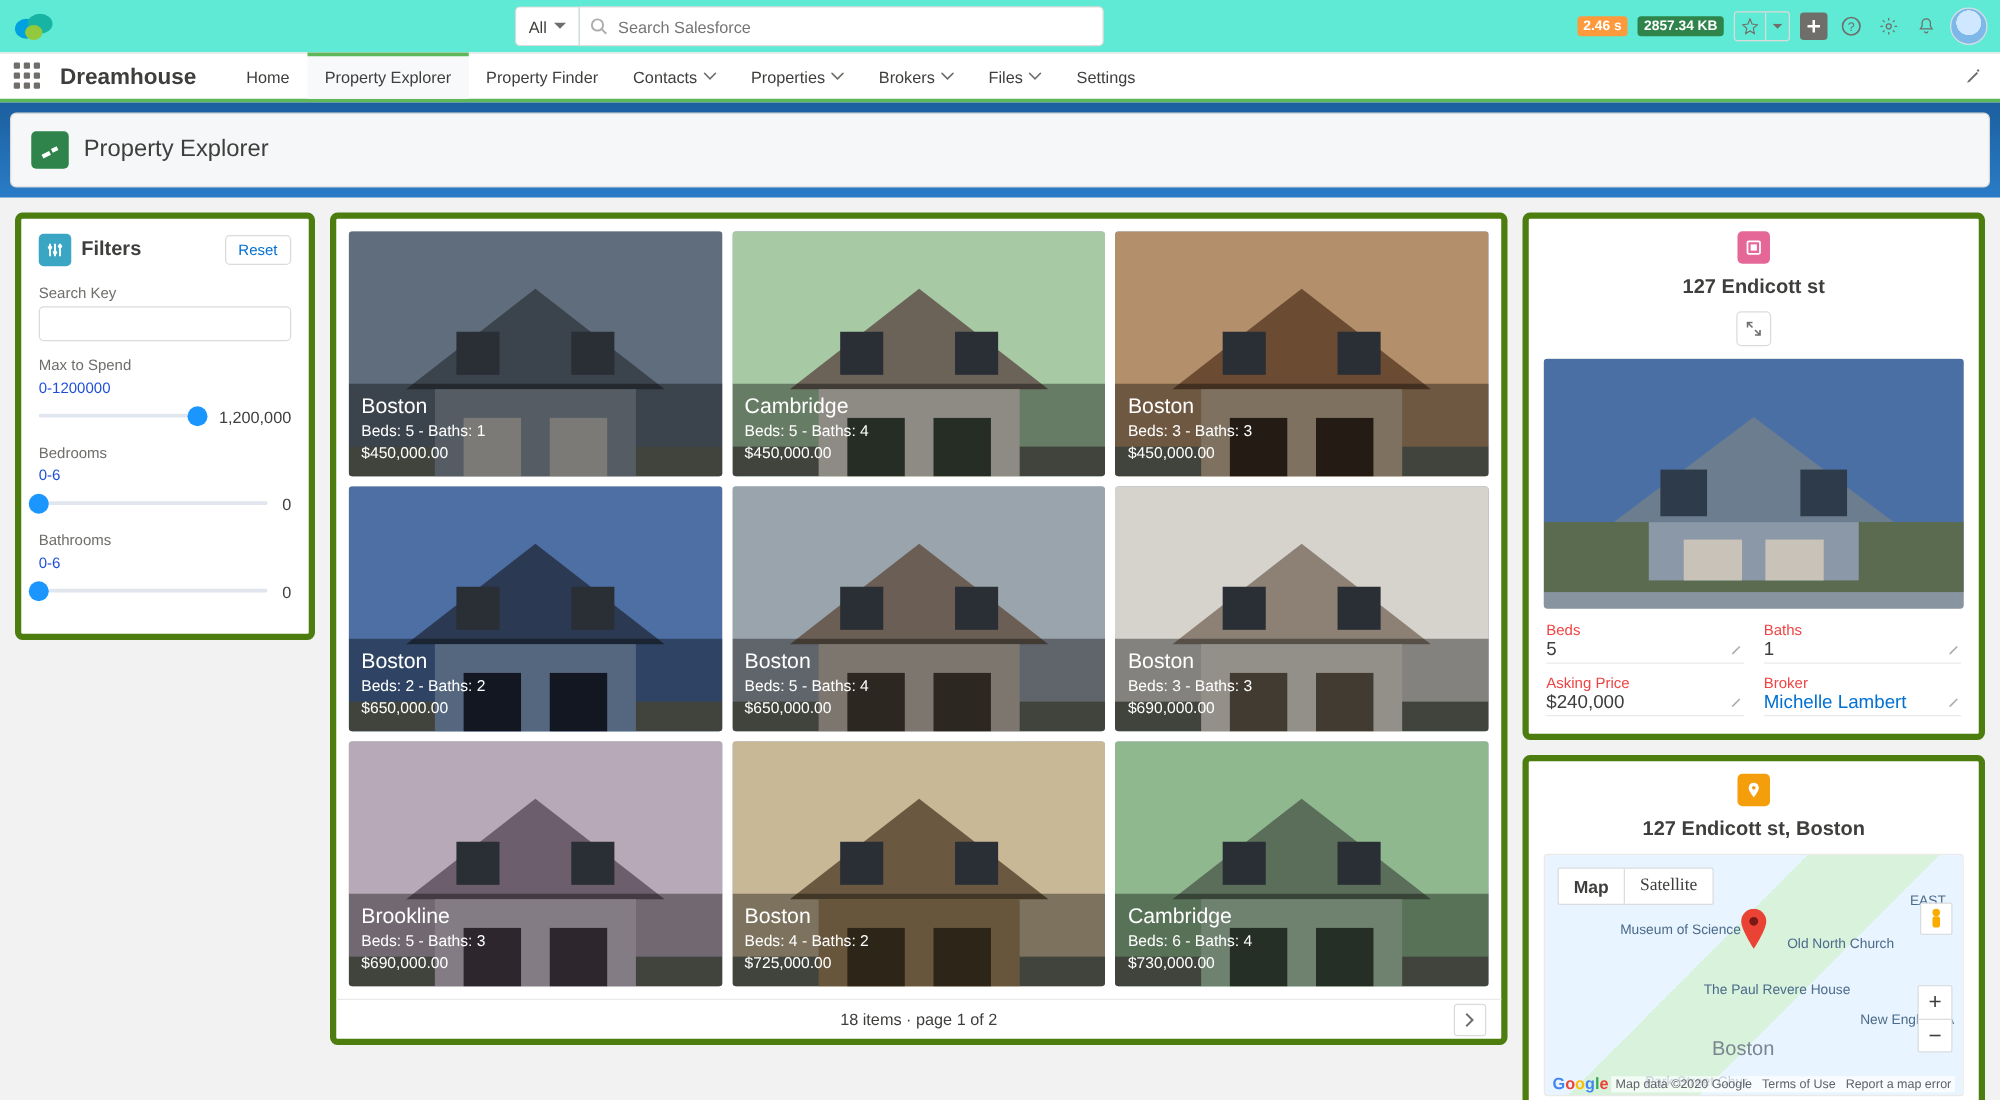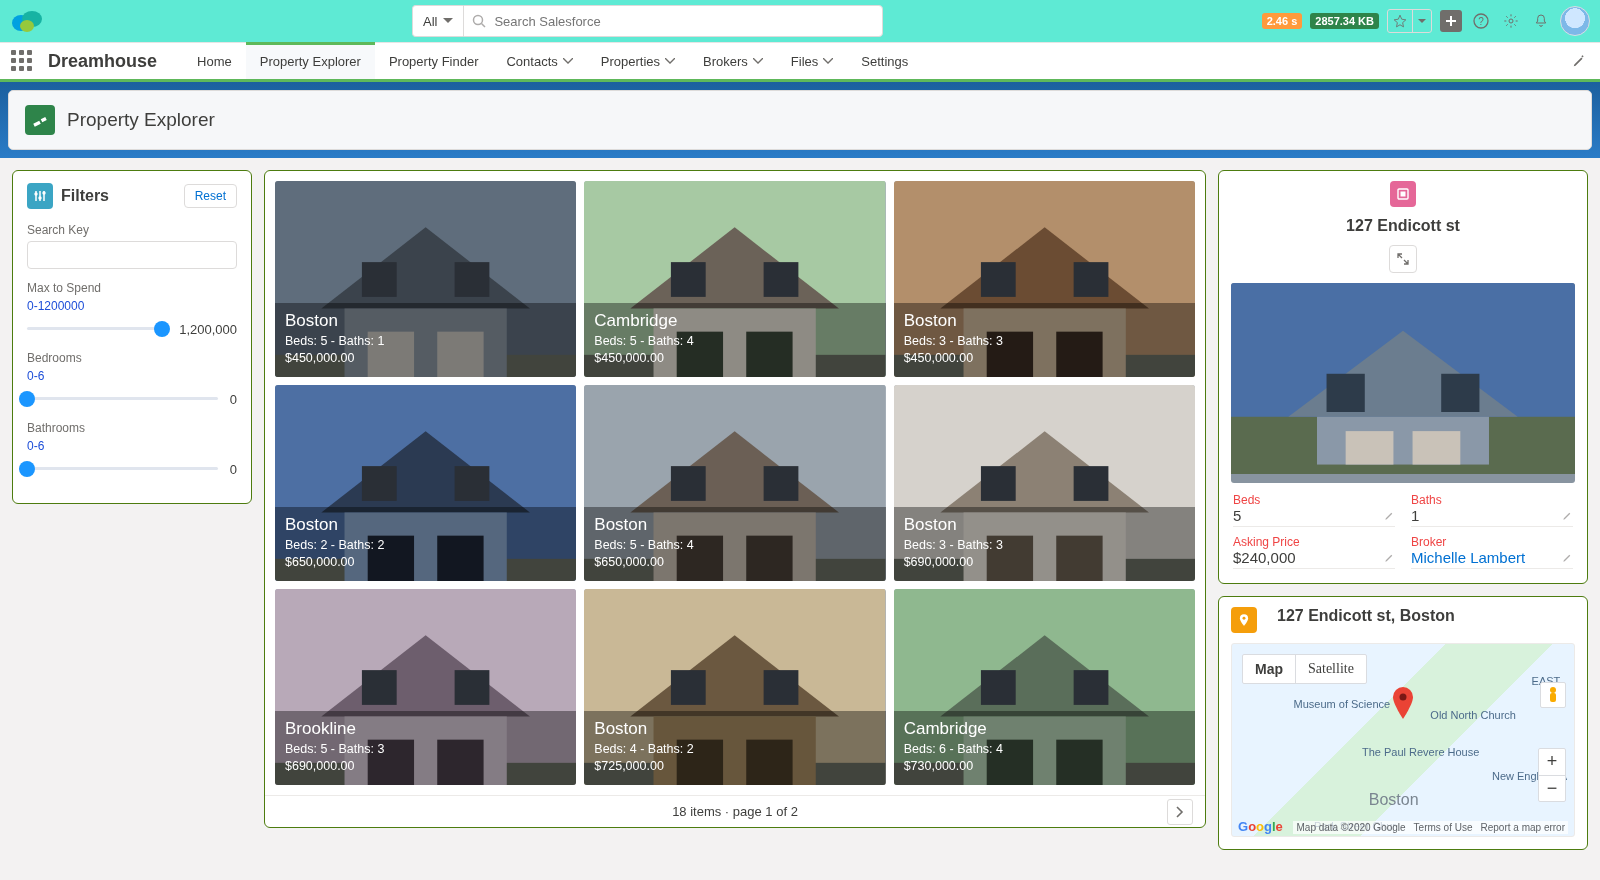--- a/index.html
+++ b/index.html
@@ -34,21 +34,21 @@
   .nav-chevron { color:#706e6b; }
   .nav-spacer { flex:1; }
   .pencil { margin-right:4px; color:#706e6b; cursor:pointer; }
   
   .band { background: linear-gradient(180deg, #1b5f9e 0%, #2a7cc7 100%); padding:8px; }
   .page-header { background:#f6f7f9; border:1px solid #dddbda; border-radius:5px; padding:14px 16px; display:flex; align-items:center; gap:12px; }
   .ph-icon { width:30px; height:30px; border-radius:4px; background:#2e844a; display:flex; align-items:center; justify-content:center; color:#fff; }
   .ph-title { font-size:19px; font-weight:500; color:#3e3e3c; }
   
   .body { display:flex; gap:12px; padding:12px; align-items:flex-start; }
-  .card { background:#fff; border:1px solid #4d7c0f; border-radius:6px; }
+  .card { background:#fff; border:5px solid #4d7c0f; border-radius:6px; }
   .left-col { width:240px; flex:none; }
   .center-col { flex:1; min-width:0;}
   .right-col { width:370px; flex:none; display:flex; flex-direction:column; gap:12px; }
   
   .filters { padding:12px 14px; }
   .filters-head { display:flex; align-items:center; gap:8px; margin-bottom:14px; }
   .filters-head h3 { font-size:16px; font-weight:600; flex:1;}
   .sq-icon { width:26px; height:26px; border-radius:4px; background:#3ba5c4; color:#fff; display:flex; align-items:center; justify-content:center; }
   .reset-btn { border:1px solid #dddbda; background:#fff; padding:4px 10px; border-radius:4px; font-size:12px; cursor:pointer; color:#0070d2; }
   .fld-label { font-size:12px; color:#706e6b; margin-bottom:4px; display:block; }
@@ -77,21 +77,21 @@
   .sq-pink { background:#e56798; }
   .sq-orange { background:#f59e0b; }
   .detail-img { margin:0 12px 10px; height:200px; border-radius:3px; overflow:hidden; background:#8894a0; position:relative;}
   .detail-grid { display:grid; grid-template-columns:1fr 1fr; gap:8px 16px; padding:0 14px 14px; }
   .dfld-label { font-size:12px; color:#ef4444; }
   .dfld-val { font-size:15px; border-bottom:1px solid #eceae8; padding-bottom:2px; display:flex; align-items:center; gap:6px;}
   .dfld-edit { margin-left:auto; color:#aeacab; cursor:pointer; }
   .link { color:#0070d2; cursor:pointer; }
   .expand-btn { width:28px; height:28px; border:1px solid #dddbda; border-radius:4px; display:flex; align-items:center; justify-content:center; cursor:pointer;}
   
-  .map-head { display:flex; align-items:flex-start; gap:20px; padding:10px 12px;}
+  .map-head { display:flex; align-items:center; gap:10px; padding:10px 12px;flex-direction:column;}
   .map-head h3 { font-size:16px; font-weight:600; }
   .map-box { margin:0 12px 12px; height:194px; border:1px solid #eceae8; border-radius:3px; position:relative; overflow:hidden; background: linear-gradient(135deg,#e8f4ff 0 40%, #d8f2dc 40% 60%, #e8f4ff 60% 100%);}
   .map-toggle { position:absolute; top:10px; left:10px; display:flex; background:#fff; border:1px solid #dadce0; border-radius:2px; font-size:14px;}
   .map-toggle span { padding:6px 12px; cursor:pointer;}
   .map-toggle span.active { font-weight:600; }
   .map-toggle span + span { border-left:1px solid #dadce0;font-family:Liberation Serif, serif;}
   .map-pin { position:absolute; left:50%; top:40%; transform:translate(-50%,-100%);}
   .map-zoom { position:absolute; right:8px; top:54%; display:flex; flex-direction:column; border:1px solid #dadce0; background:#fff; border-radius:2px;}
   .map-zoom span { width:26px; height:26px; display:flex; align-items:center; justify-content:center; font-size:18px; cursor:pointer; }
   .map-zoom span + span { border-top:1px solid #dadce0; }

